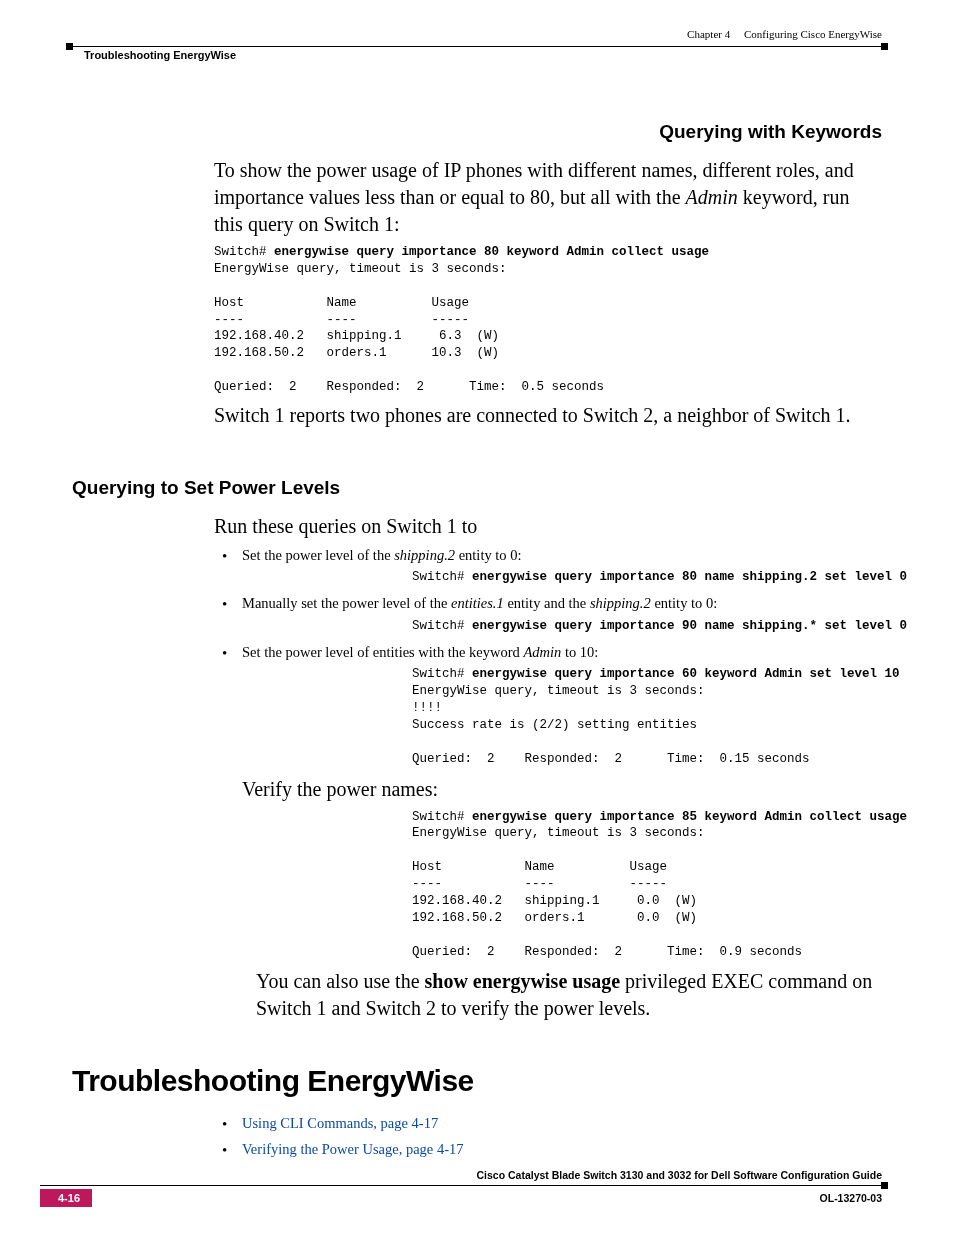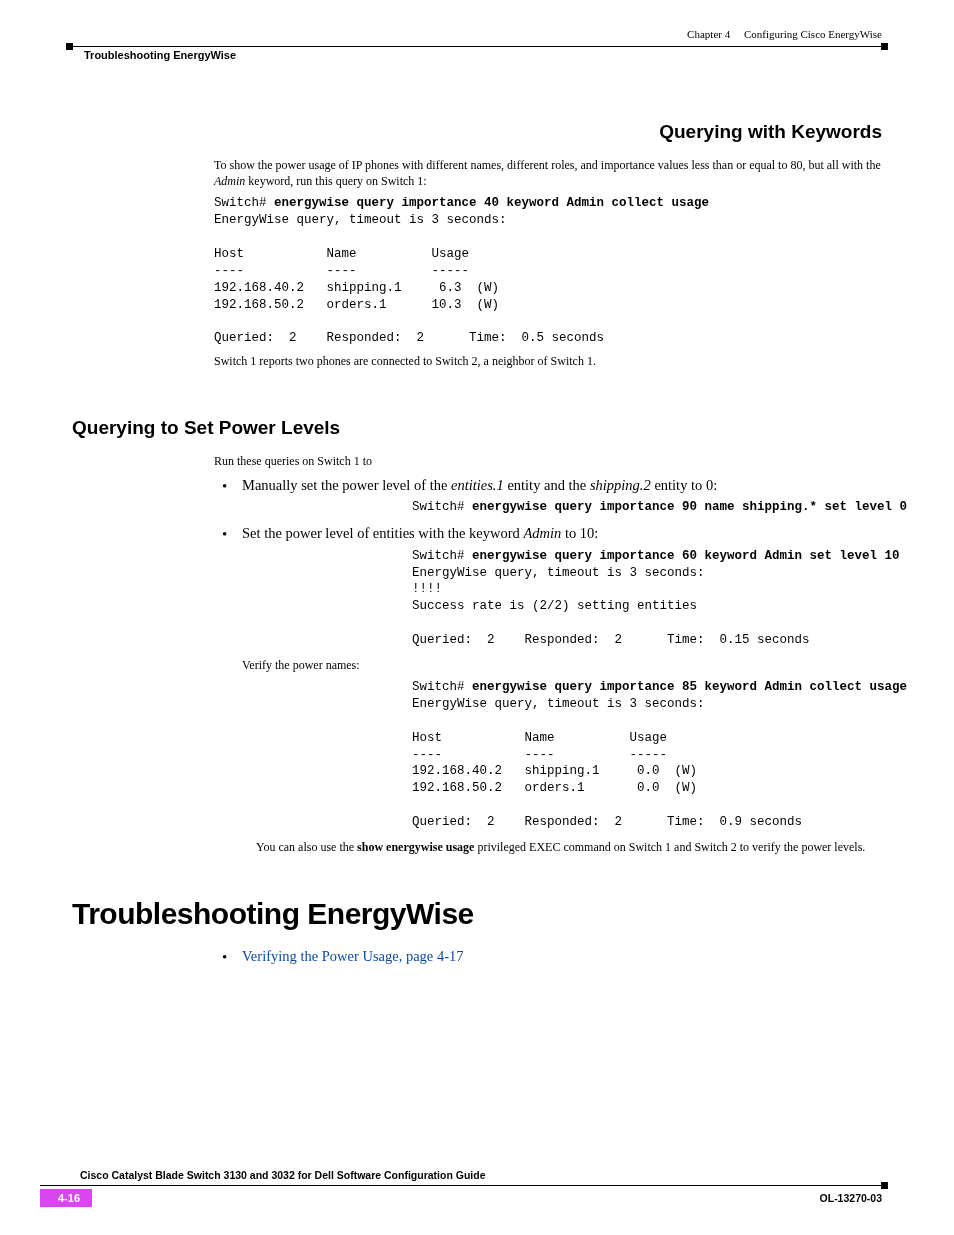--- a/index.html
+++ b/index.html
@@ -57,21 +57,21 @@
   }
   .h2.first { margin-top: 60px; text-align: right; }
   .h1 {
     font-family: Arial, Helvetica, sans-serif;
     font-weight: bold;
     font-size: 30px;
     margin: 42px 0 16px 0;
     letter-spacing: -0.5px;
   }
   .bodytext {
-    font-size: 12px;
+    font-size: 20px;
     line-height: 1.35;
     margin: 0 0 6px 0;
   }
   .indent1 { margin-left: 142px; }
   pre.code {
     font-family: 'Courier New', monospace;
     font-size: 12.5px;
     line-height: 1.35;
     white-space: pre;
     margin: 6px 0 6px 142px;
@@ -123,31 +123,31 @@
     right: -6px;
     top: -4px;
     width: 7px;
     height: 7px;
     background: #000;
   }
   .footer-title {
     font-family: Arial, sans-serif;
     font-size: 10.5px;
     font-weight: bold;
-    text-align: left;
+    text-align: right;
     margin-bottom: 4px;
     margin-left: 40px;
   }
   .footer-row {
     display: flex;
     justify-content: space-between;
     align-items: center;
   }
   .pagebadge {
-    background: #d946ef;
+    background: #be185d;
     color: #fff;
     font-family: Arial, sans-serif;
     font-size: 11px;
     font-weight: bold;
     padding: 3px 12px 3px 18px;
   }
   .docnum {
     font-family: Arial, sans-serif;
     font-size: 10.5px;
     font-weight: bold;
@@ -165,35 +165,39 @@
       <span>Configuring Cisco EnergyWise</span>
     </span>
   </div>
   <div class="header-rule top"></div>
   <div style="font-family:Arial;font-size:11px;font-weight:bold;margin-top:2px;margin-left:12px;">Troubleshooting EnergyWise</div>
 
   <div class="h2 first">Querying with Keywords</div>
   <p class="bodytext indent1">
     <span>To show the power usage of IP phones with different names, different roles, and importance values less than or equal to 80, but all with the </span><span class="italic">Admin</span><span> keyword, run this query on Switch 1:</span>
   </p>
-  <pre class="code"><span>Switch# </span><b>energywise query importance 40 keyword Admin collect usage</b>
+  <pre class="code"><span>Switch# </span><b>energywise query importance 80 keyword Admin collect usage</b>
 <span>EnergyWise query, timeout is 3 seconds:
 
 Host           Name          Usage
 ----           ----          -----
 192.168.40.2   shipping.1     6.3  (W)
 192.168.50.2   orders.1      10.3  (W)
 
 Queried:  2    Responded:  2      Time:  0.5 seconds</span></pre>
   <p class="bodytext indent1">Switch 1 reports two phones are connected to Switch 2, a neighbor of Switch 1.</p>
 
   <div class="h2">Querying to Set Power Levels</div>
   <p class="bodytext indent1">Run these queries on Switch 1 to</p>
 
   <ul class="bullets">
+    <li>
+      <span>Set the power level of the </span><span class="italic">shipping.2</span><span> entity to 0:</span>
+<pre class="code2"><span>Switch# </span><b>energywise query importance 80 name shipping.2 set level 0</b></pre>
+    </li>
     <li>
       <span>Manually set the power level of the </span><span class="italic">entities.1</span><span> entity and the </span><span class="italic">shipping.2</span><span> entity to 0:</span>
 <pre class="code2"><span>Switch# </span><b>energywise query importance 90 name shipping.* set level 0</b></pre>
     </li>
     <li>
       <span>Set the power level of entities with the keyword </span><span class="italic">Admin</span><span> to 10:</span>
 <pre class="code2"><span>Switch# </span><b>energywise query importance 60 keyword Admin set level 10</b>
 <span>EnergyWise query, timeout is 3 seconds:
 !!!!
 Success rate is (2/2) setting entities
@@ -210,20 +214,23 @@
 
 Queried:  2    Responded:  2      Time:  0.9 seconds</span></pre>
       <div class="bodytext" style="margin-left:14px;">
         <span>You can also use the </span><b>show energywise usage</b><span> privileged EXEC command on Switch 1 and Switch 2 to verify the power levels.</span>
       </div>
     </li>
   </ul>
 
   <div class="h1">Troubleshooting EnergyWise</div>
   <ul class="bullets">
+    <li>
+      <span class="link">Using CLI Commands, page 4-17</span>
+    </li>
     <li>
       <span class="link">Verifying the Power Usage, page 4-17</span>
     </li>
   </ul>
 
   <div class="footer">
     <div class="footer-title">Cisco Catalyst Blade Switch 3130 and 3032 for Dell Software Configuration Guide</div>
     <div class="footer-rule"></div>
     <div class="footer-row">
       <span class="pagebadge">4-16</span>

